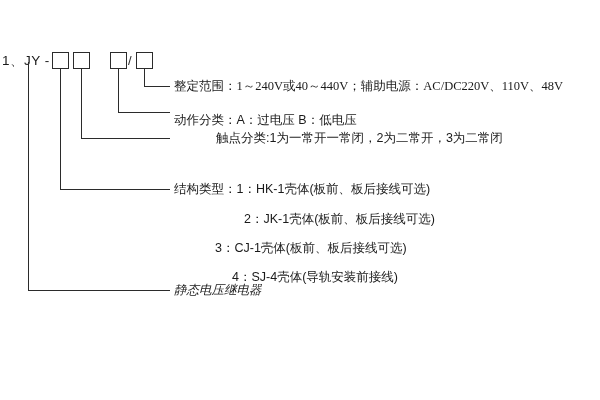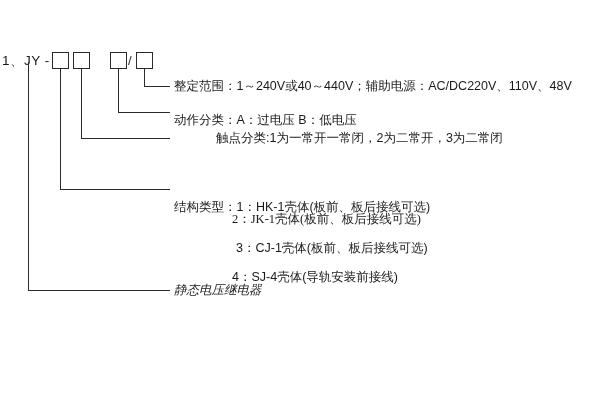--- a/index.html
+++ b/index.html
@@ -81,26 +81,26 @@
 
   <div class="vline" style="left:81px; top:69px; height:69px;"></div>
   <div class="hline" style="left:81px; top:138px; width:89px;"></div>
 
   <div class="vline" style="left:60px; top:69px; height:120px;"></div>
   <div class="hline" style="left:60px; top:189px; width:110px;"></div>
 
   <div class="vline" style="left:28px; top:62px; height:228px;"></div>
   <div class="hline" style="left:28px; top:290px; width:142px;"></div>
 
-  <div class="desc" style="left:174px; top:78px;">整定范围：1～240V或40～440V；辅助电源：AC/DC220V、110V、48V</div>
+  <div class="desc" style="left:174px; top:78px;font-family:Liberation Serif, serif;">整定范围：1～240V或40～440V；辅助电源：AC/DC220V、110V、48V</div>
 
   <div class="desc" style="left:174px; top:112px;">动作分类：A：过电压  B：低电压</div>
 
   <div class="desc" style="left:174px; top:130px;margin-left:42px;">触点分类:1为一常开一常闭，2为二常开，3为二常闭</div>
 
-  <div class="desc" style="left:174px; top:181px;margin-top:18px;">结构类型：1：HK-1壳体(板前、板后接线可选)</div>
-  <div class="desc cont" style="left:232px; top:211px;font-family:Liberation Serif, serif;">2：JK-1壳体(板前、板后接线可选)</div>
-  <div class="desc cont" style="left:236px; top:240px;">3：CJ-1壳体(板前、板后接线可选)</div>
+  <div class="desc" style="left:174px; top:181px;">结构类型：1：HK-1壳体(板前、板后接线可选)</div>
+  <div class="desc cont" style="left:244px; top:211px;">2：JK-1壳体(板前、板后接线可选)</div>
+  <div class="desc cont" style="left:215px; top:240px;">3：CJ-1壳体(板前、板后接线可选)</div>
   <div class="desc cont" style="left:232px; top:269px;">4：SJ-4壳体(导轨安装前接线)</div>
 
   <div class="desc" style="left:174px; top:282px;font-style:italic;">静态电压继电器</div>
 
 </div>
 
 </body></html>

